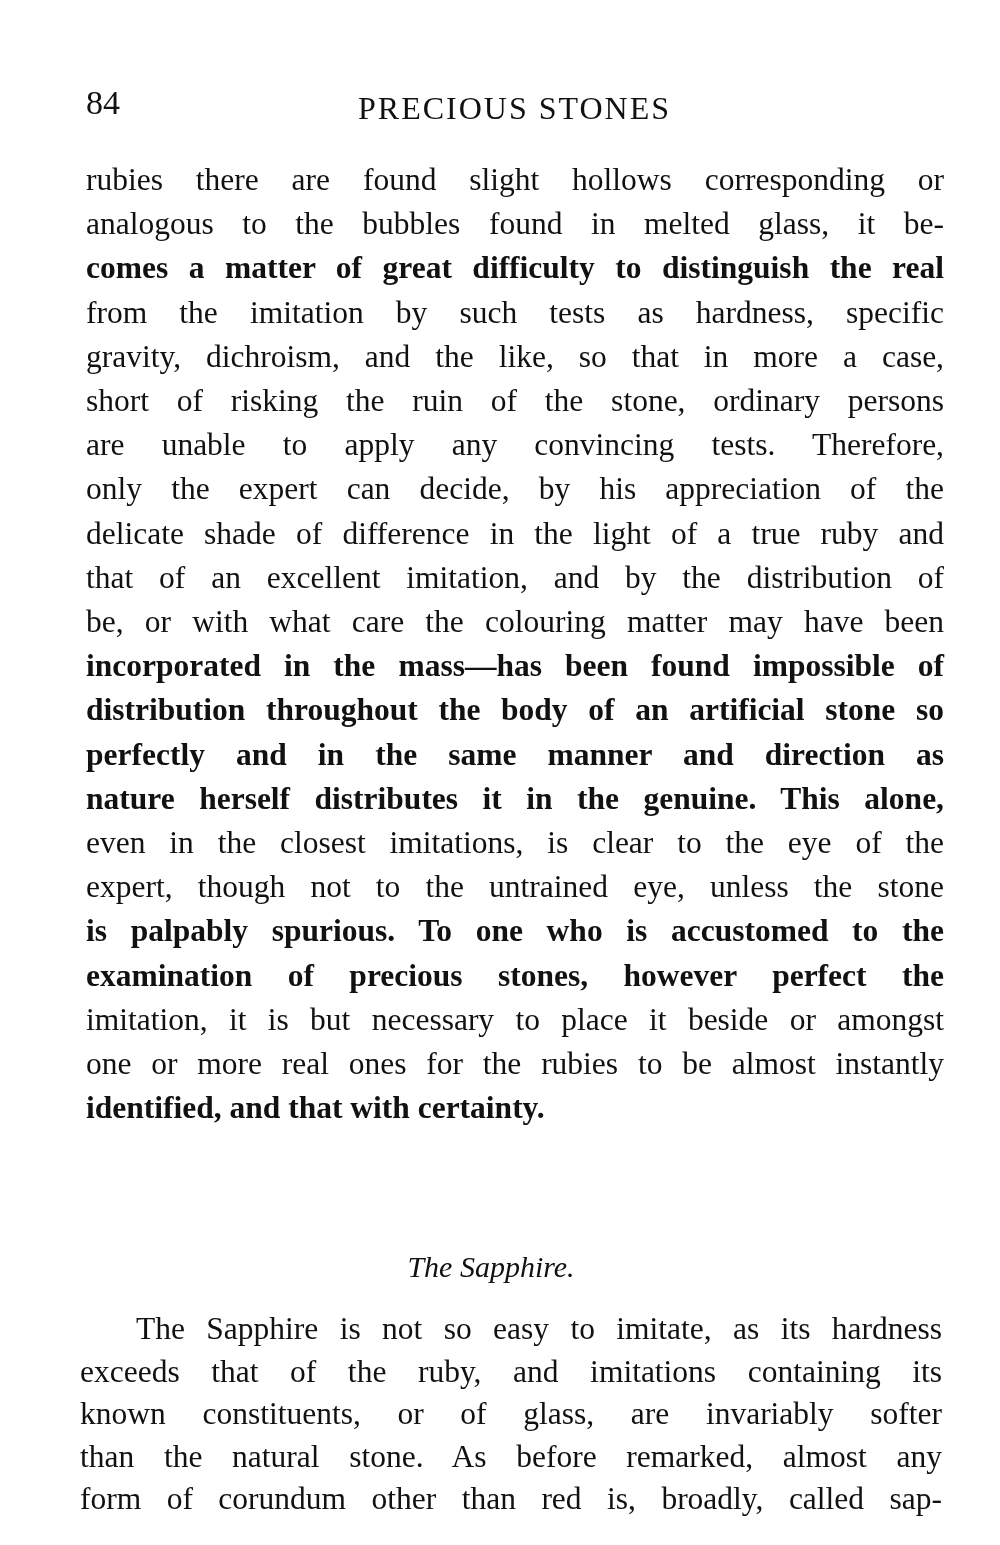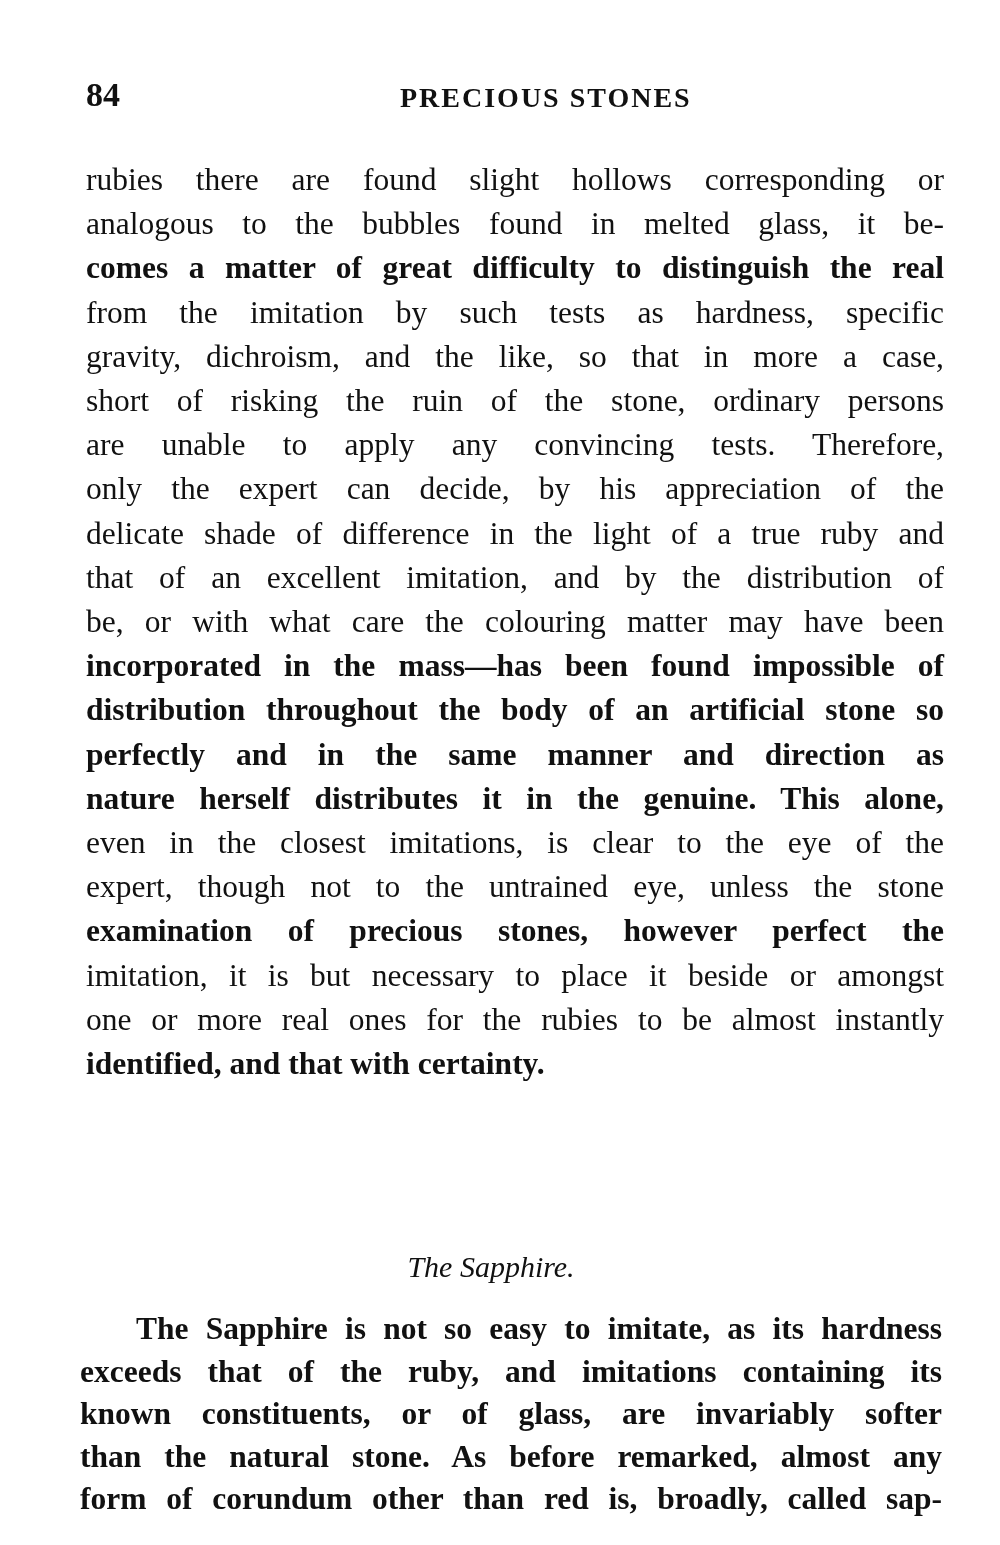--- a/index.html
+++ b/index.html
@@ -1,28 +1,28 @@
 <!DOCTYPE html>
 <html><head>
 <meta charset="utf-8">
 <style>
   html, body { margin: 0; padding: 0; background: #ffffff; }
   body { width: 1000px; height: 1545px; position: relative; overflow: hidden;
          font-family: "Liberation Serif", "DejaVu Serif", serif; color: #111; }
-  .page-header { position: absolute; top: 76px; left: 86px; width: 860px; height: 50px; font-weight: bold; }
+  .page-header { position: absolute; top: 84px; left: 86px; width: 860px; height: 50px; }
   .page-num { position: absolute; left: 0; top: 0; font-size: 34px; }
-  .running-title { position: absolute; left: 272px; top: 6px; font-size: 28px; letter-spacing: 2px; margin-left: 42px; }
+  .running-title { position: absolute; left: 272px; top: 6px; font-size: 32px; letter-spacing: 2px; }
   .body-text { position: absolute; left: 86px; top: 158px; width: 858px; font-size: 31.5px;
                line-height: 44.2px; text-align: justify; }
   .body-text .ln { display: block; text-align: justify; text-align-last: justify; white-space: nowrap; }
   .body-text .ln.last { text-align-last: left; }
   .section-title { position: absolute; top: 1250px; left: 0; width: 968px; text-align: center;
                    font-style: italic; font-size: 30px; padding-left: 14px; box-sizing: border-box; }
   .para2 { position: absolute; left: 80px; top: 1308px; width: 862px; font-size: 31.5px; line-height: 42.5px; }
-  .para2 .ln { display: block; text-align: justify; text-align-last: justify; white-space: nowrap; font-weight: bold; }
+  .para2 .ln { display: block; text-align: justify; text-align-last: justify; white-space: nowrap; }
   .para2 .ln.indent { padding-left: 56px; }
   .bold { font-weight: bold; font-family: Liberation Serif, serif; }
 </style>
 </head>
 <body>
 
 <div class="page-header">
   <span class="page-num">84</span>
   <span class="running-title">PRECIOUS STONES</span>
 </div>
@@ -38,20 +38,21 @@
   <span class="ln">only the expert can decide, by his appreciation of the</span>
   <span class="ln">delicate shade of difference in the light of a true ruby and</span>
   <span class="ln">that of an excellent imitation, and by the distribution of</span>
   <span class="ln">be, or with what care the colouring matter may have been</span>
   <span class="ln bold">incorporated in the mass—has been found impossible of</span>
   <span class="ln bold">distribution throughout the body of an artificial stone so</span>
   <span class="ln bold">perfectly and in the same manner and direction as</span>
   <span class="ln bold">nature herself distributes it in the genuine. This alone,</span>
   <span class="ln">even in the closest imitations, is clear to the eye of the</span>
   <span class="ln">expert, though not to the untrained eye, unless the stone</span>
+  <span class="ln bold">is palpably spurious. To one who is accustomed to the</span>
   <span class="ln bold">examination of precious stones, however perfect the</span>
   <span class="ln">imitation, it is but necessary to place it beside or amongst</span>
   <span class="ln">one or more real ones for the rubies to be almost instantly</span>
   <span class="ln last bold">identified, and that with certainty.</span>
 </div>
 
 <div class="section-title">The Sapphire.</div>
 
 <div class="para2">
   <span class="ln indent">The Sapphire is not so easy to imitate, as its hardness</span>

